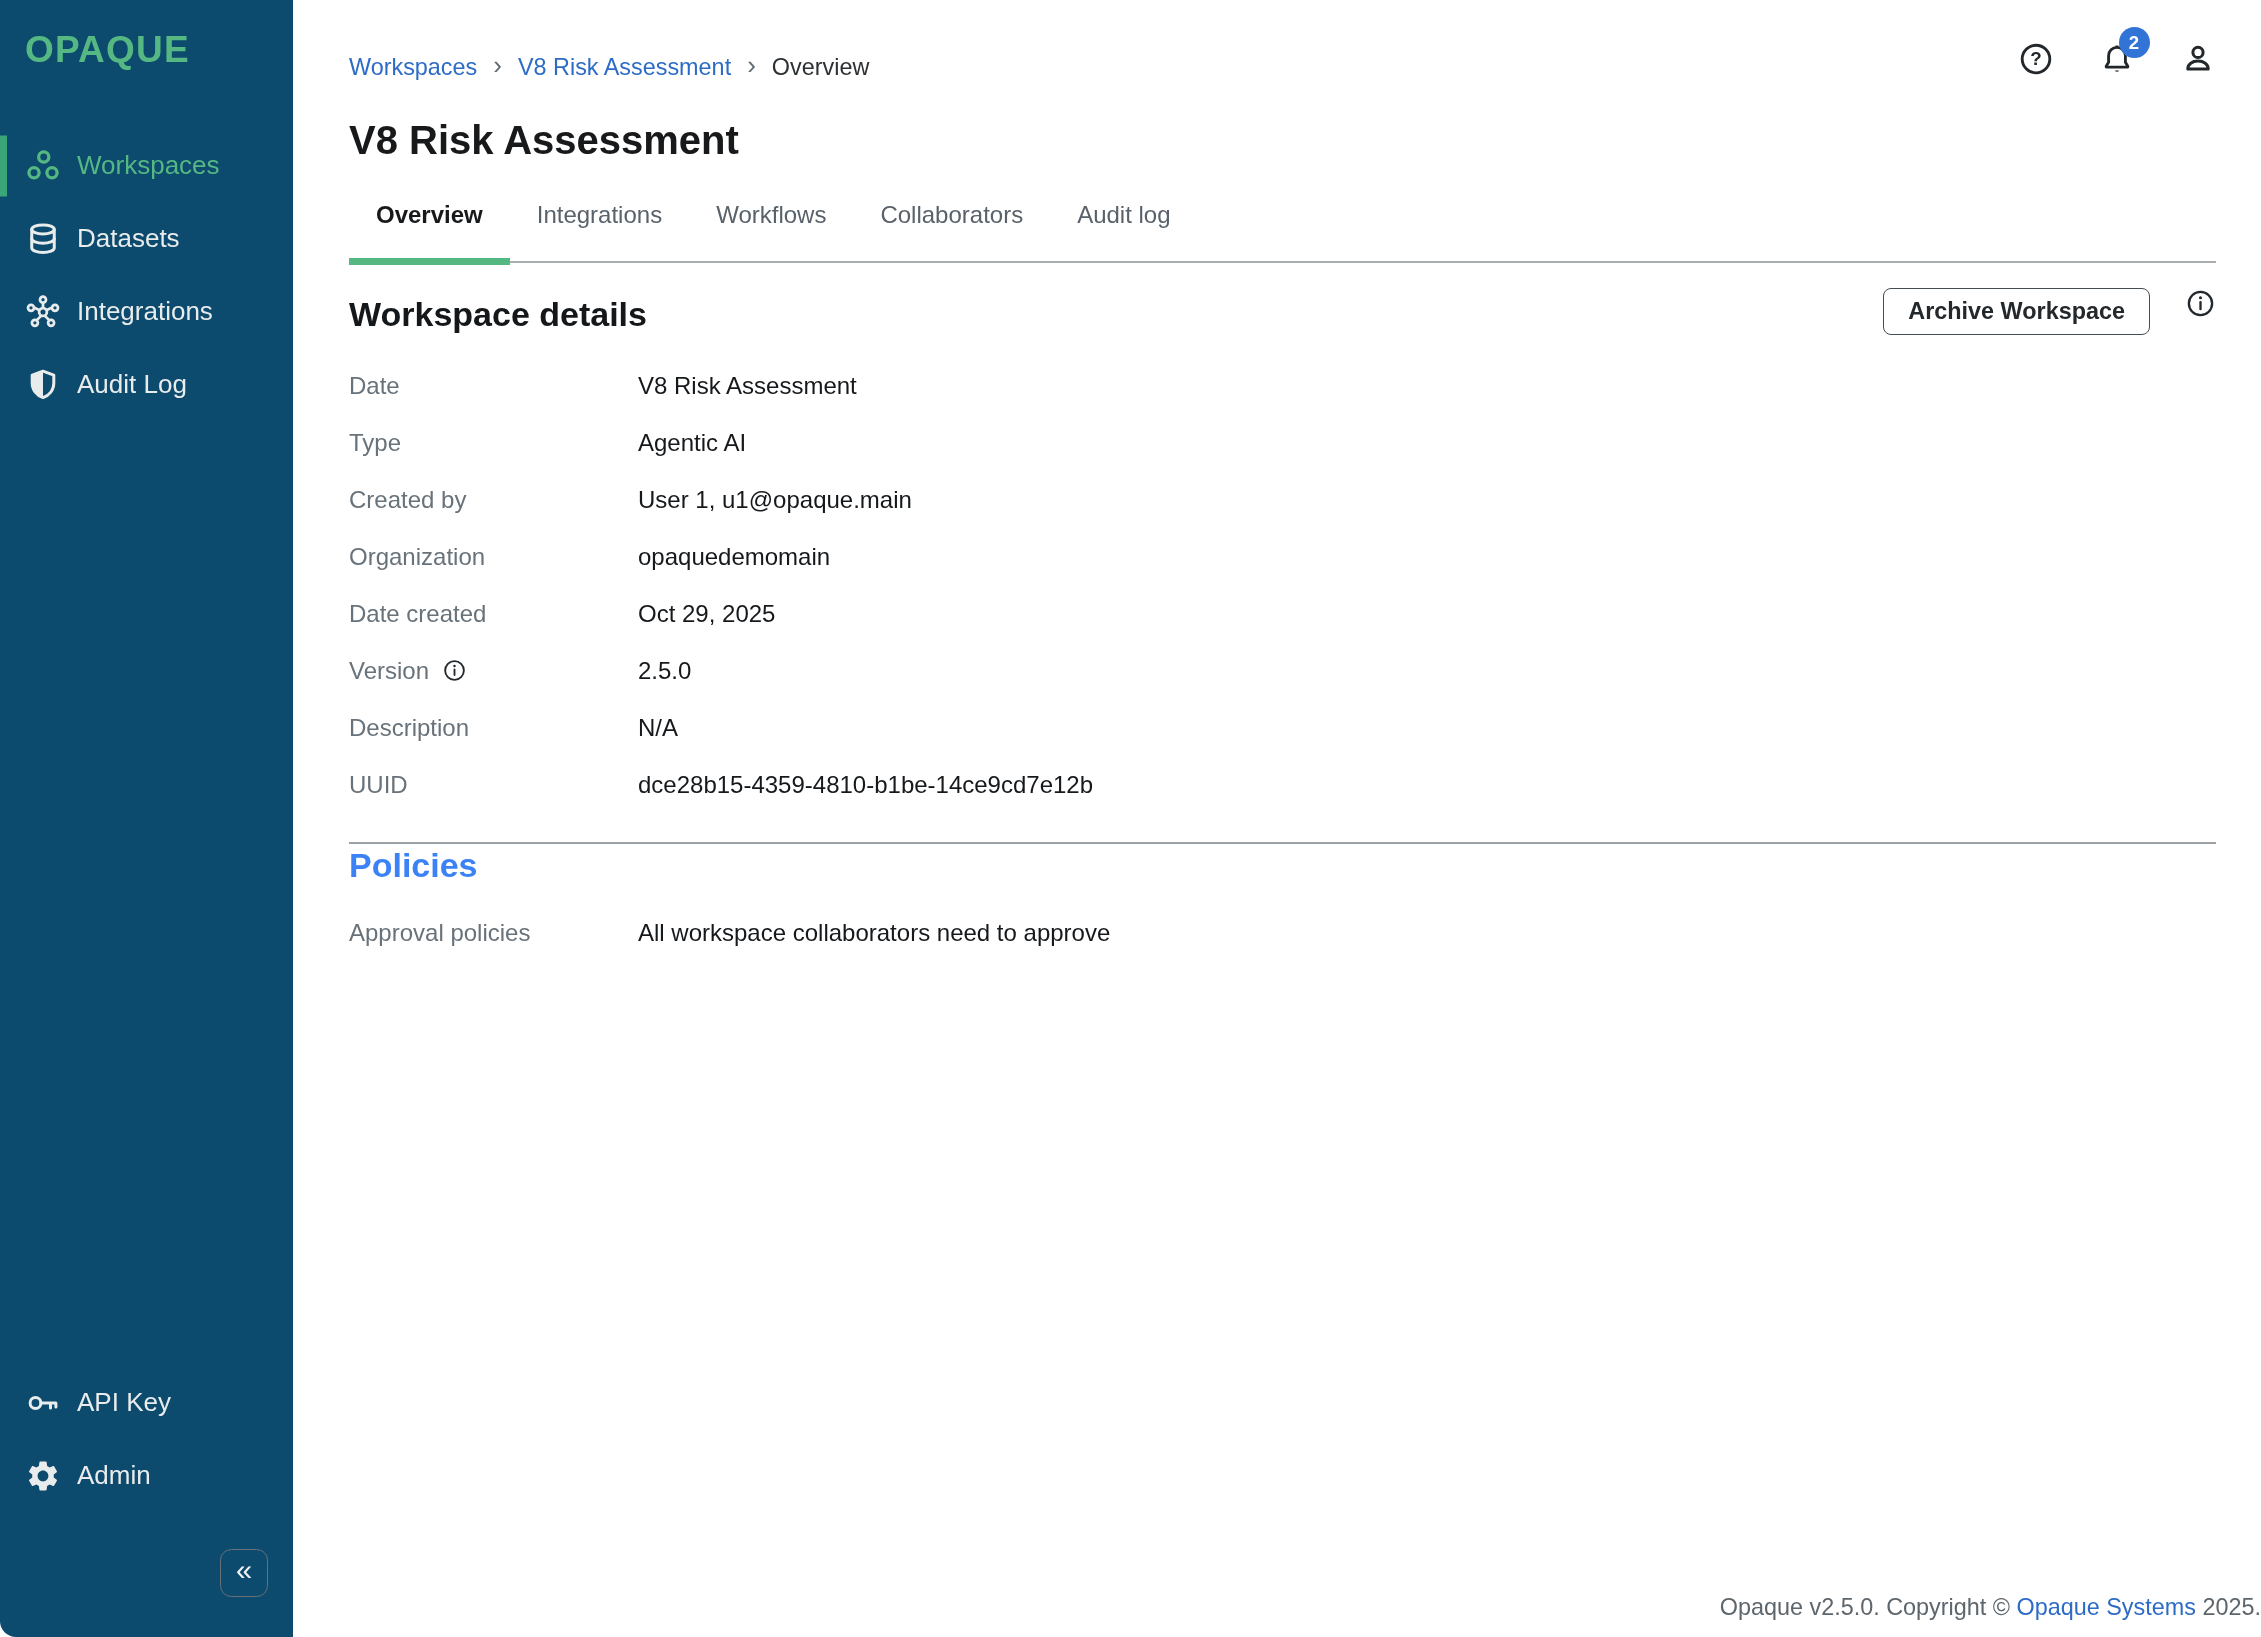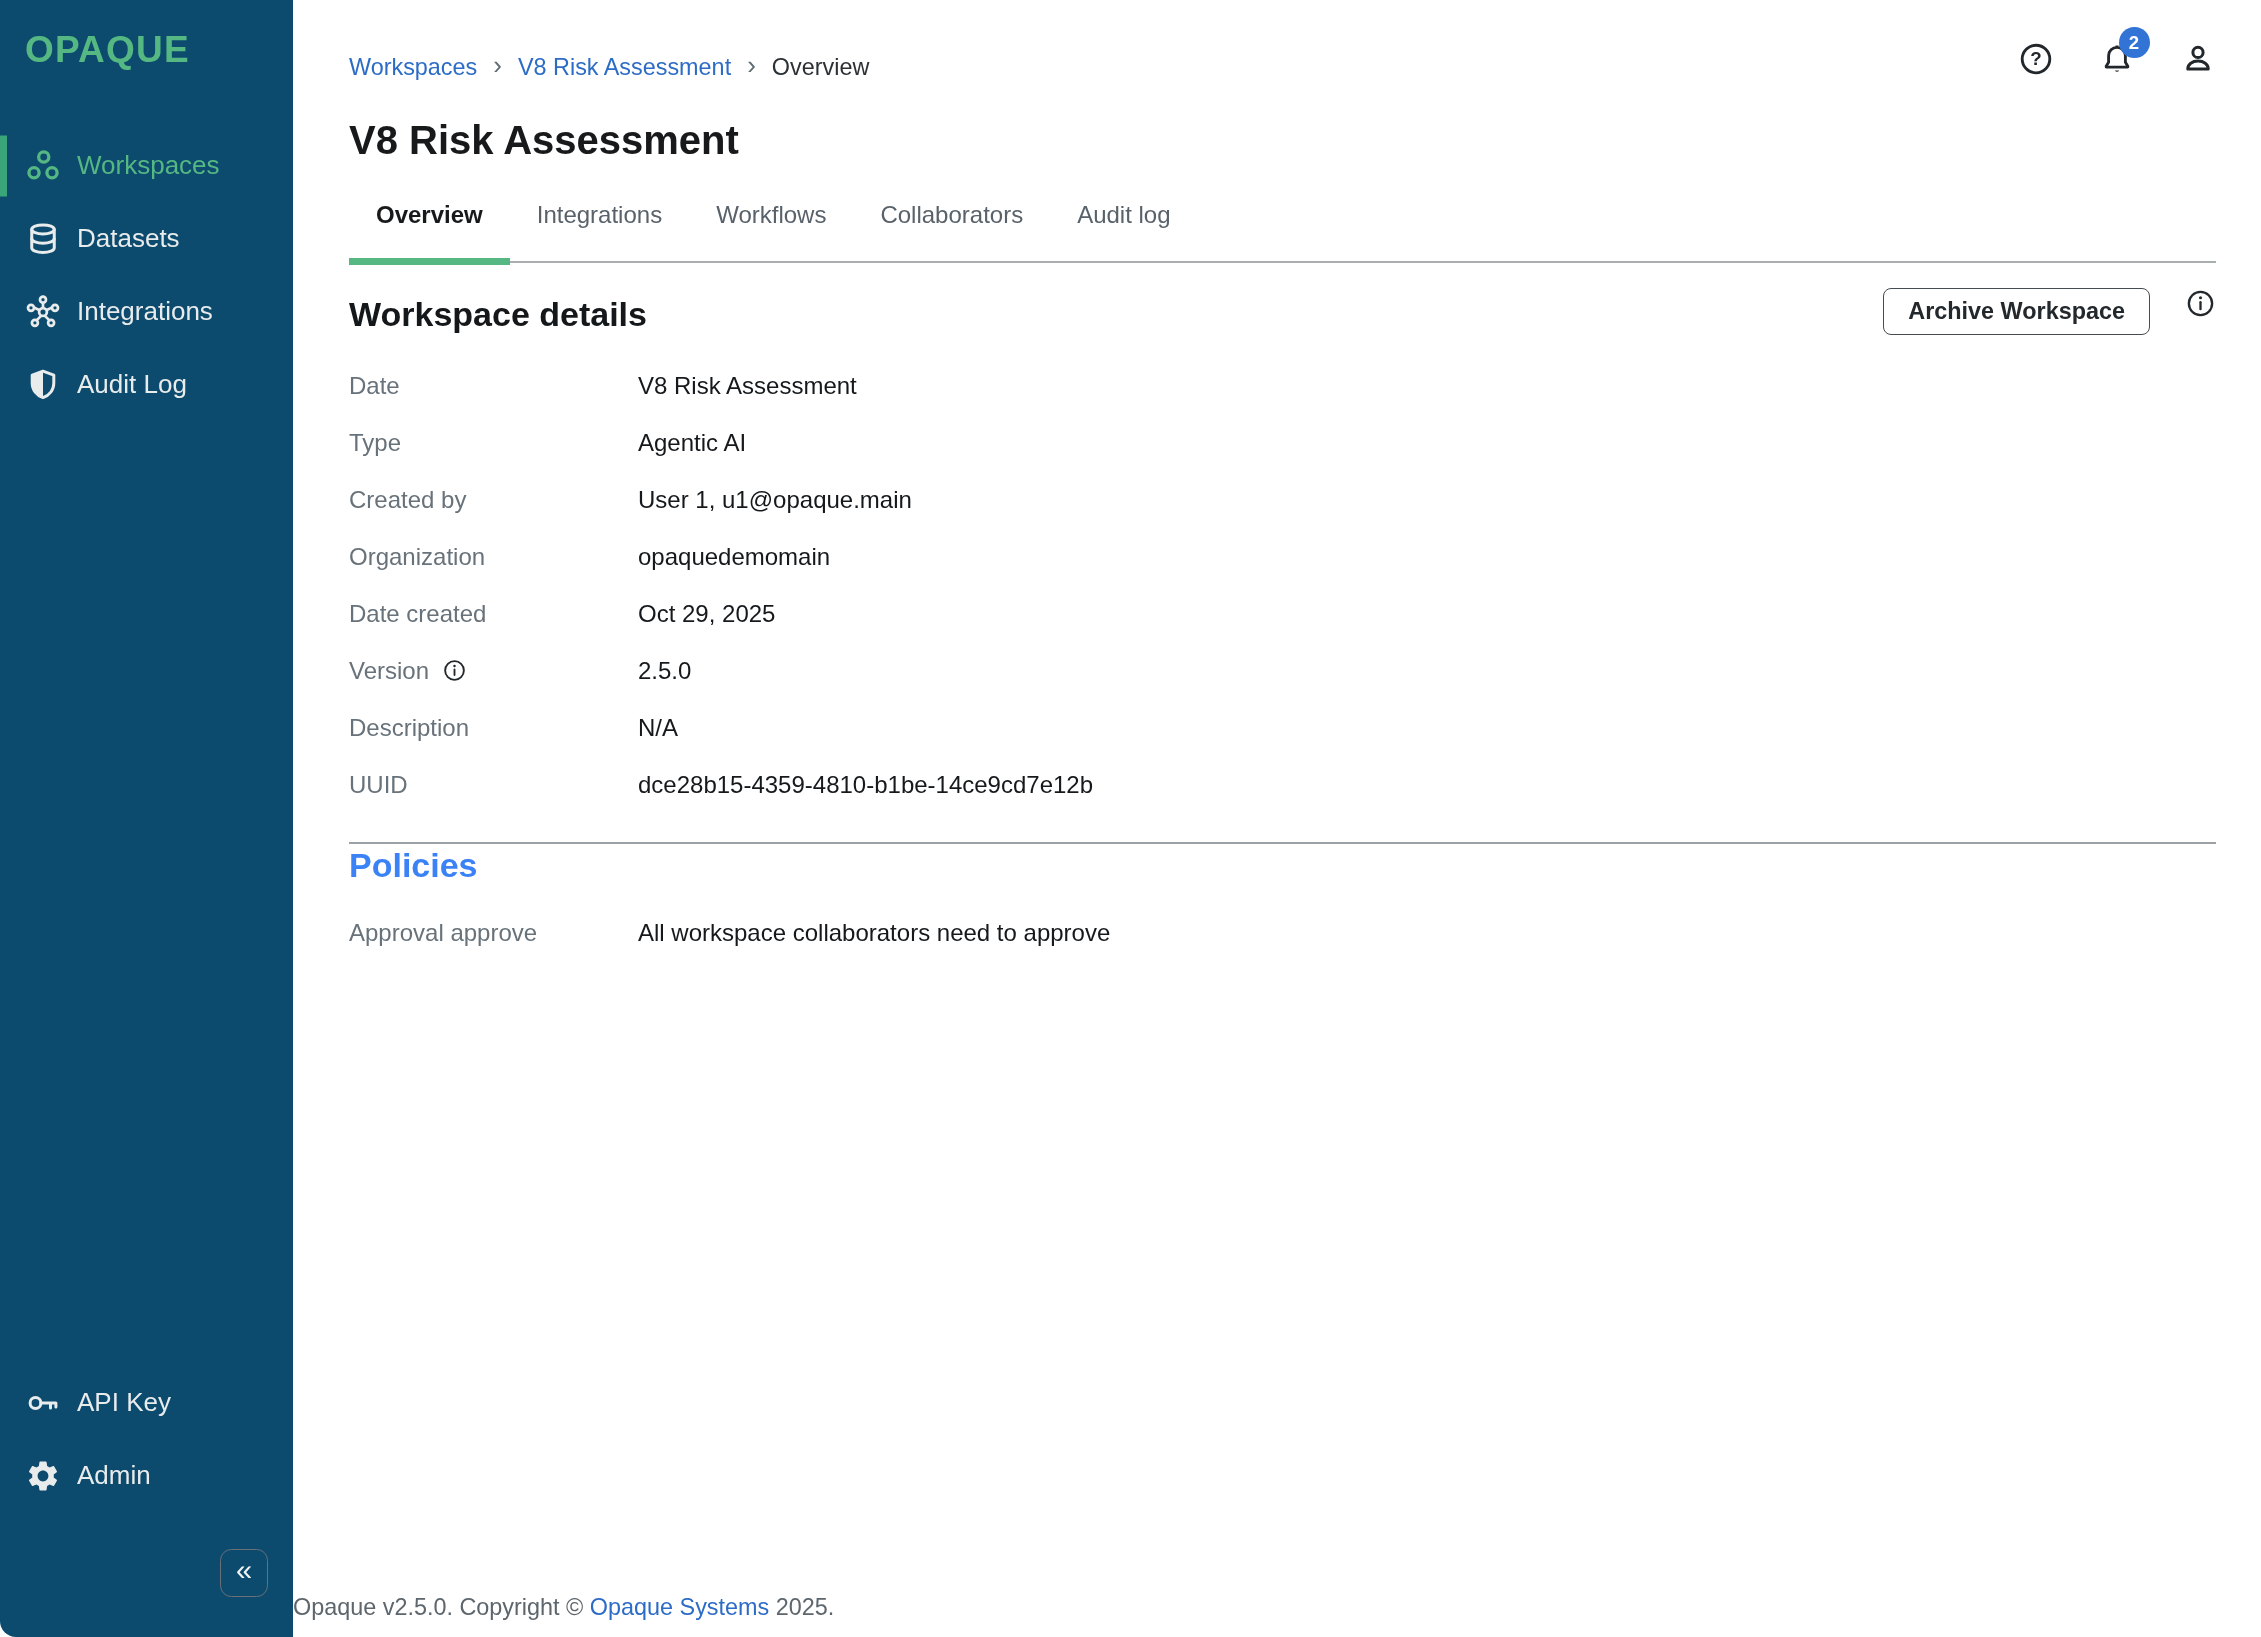--- a/index.html
+++ b/index.html
@@ -69,21 +69,21 @@
   .info-small svg { width:25px; height:25px; }
   
   .details { margin-top:22.6px; }
   .drow { height:57px; display:flex; align-items:center; font-size:24px; }
   .drow .dlabel { width:289px; min-width:289px; color:#68727A; display:flex; align-items:center; gap:13px; }
   .drow .dvalue { color:#16191c; }
   .divider { margin-top:29px; border:none; border-top:2.4px solid #9BA1A5; }
   .policies-title { font-size:34px; font-weight:700; line-height:42px; color:#3b82f6; }
   .policies-rows { margin-top:18px; }
   
-  .footer { position:absolute; left:0; right:0; bottom:16px; text-align:left; font-size:23.4px; color:#5D666D; }
+  .footer { position:absolute; left:0; right:0; bottom:16px; text-align:right; font-size:23.4px; color:#5D666D; }
   .footer a { color:#2D6CC6; text-decoration:none; cursor:pointer; }
 </style>
 </head>
 <body>
 
 <aside class="sidebar">
   <div class="logo">OPAQUE</div>
 
   <nav class="nav-primary">
     <div class="nav-item active">
@@ -261,21 +261,21 @@
       <span class="dlabel">UUID</span>
       <span class="dvalue">dce28b15-4359-4810-b1be-14ce9cd7e12b</span>
     </div>
   </div>
 
   <hr class="divider">
 
   <h2 class="policies-title">Policies</h2>
   <div class="policies-rows">
     <div class="drow">
-      <span class="dlabel">Approval approve</span>
+      <span class="dlabel">Approval policies</span>
       <span class="dvalue">All workspace collaborators need to approve</span>
     </div>
   </div>
 
   <div class="footer">
     <span>Opaque v2.5.0. Copyright © </span><a>Opaque Systems</a><span> 2025.</span>
   </div>
 
 </main>
 

